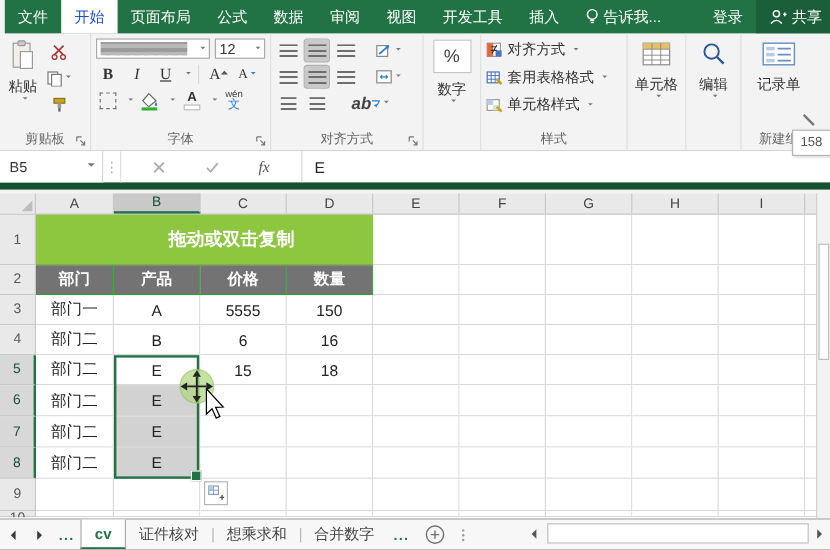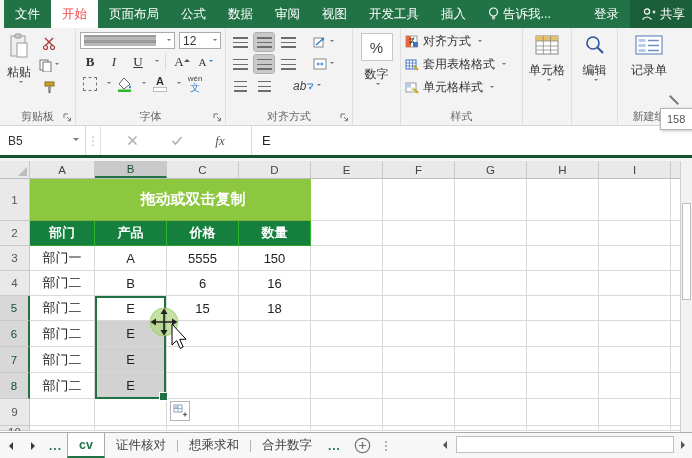--- a/index.html
+++ b/index.html
@@ -3,58 +3,58 @@
 <meta charset="utf-8">
 <style>
   html,body{margin:0;padding:0;background:#888;}
   #app{position:relative;width:692px;height:458px;overflow:hidden;background:#F3F3F3;
        font-family:"Liberation Sans",sans-serif;font-size:12px;color:#333;cursor:default;}
   .caret{display:inline-block;width:0;height:0;border:3px solid transparent;border-top-color:#777;margin-left:3px;vertical-align:middle;}
   .caret.sm{border-width:2.5px;}
   
   #tabbar{position:absolute;left:4px;top:0;width:692px;height:28px;background:#217346;display:flex;align-items:stretch;}
   .ttab{display:flex;align-items:center;padding:0 11px;color:#fff;font-size:12.5px;white-space:nowrap;}
-  .ttab.active{background:#fff;color:#ef4444;text-align:right;}
+  .ttab.active{background:#fff;color:#1d4ed8;text-align:right;}
   .ttab.share{background:#1B5E3A;}
   .ttab svg{margin-right:4px;}
   
   #ribbon{position:absolute;left:0;top:28px;width:692px;height:98px;background:#F3F3F3;border-bottom:1px solid #D5D5D5;box-sizing:border-box;}
   .grp{position:absolute;top:0;height:97px;border-right:1px solid #E0E0E0;box-sizing:border-box;}
   .grplabel{position:absolute;bottom:1px;left:0;right:0;text-align:center;font-size:11px;color:#666;height:15px;line-height:15px;}
   .launcher{position:absolute;right:3px;bottom:3px;}
   .bigbtn{display:flex;flex-direction:column;align-items:center;justify-content:flex-start;height:78px;padding-top:5px;box-sizing:border-box;}
   .bigbtn .lbl{margin-top:5px;font-size:12px;color:#333;}
   .iconbtn{display:inline-flex;align-items:center;justify-content:center;height:18px;min-width:18px;padding:0 1px;border-radius:2px;}
   .iconbtn.sel{background:#CDE5CE;outline:1px solid #9ECea0;background:#C9C9C9;outline:1px solid #B0B0B0;}
   .lni{width:15px;height:11px;background:repeating-linear-gradient(to bottom,#6d6d6d 0 1.5px,transparent 1.5px 4.6px);}
   .combo{background:#fff;border:1px solid #ABABAB;height:17px;display:flex;align-items:center;box-sizing:border-box;padding:0 3px;}
   .mosaic{width:72px;height:11px;background-image:repeating-linear-gradient(0deg,#b9b9b9 0 3px,#9b9b9b 3px 6px),repeating-linear-gradient(90deg,rgba(210,210,210,.9) 0 4px,rgba(140,140,140,.9) 4px 8px);}
   .rowline{display:flex;align-items:center;gap:4px;padding:2px 4px;}
   .styrow{display:flex;align-items:center;gap:4px;padding:3px 4px;font-size:12px;color:#333;white-space:nowrap;}
   
-  #fbar{position:absolute;left:0;top:126px;width:692px;height:32px;background:#FFF;border-bottom:3px solid #14532d;box-sizing:border-box;display:flex;align-items:stretch;}
+  #fbar{position:absolute;left:0;top:126px;width:692px;height:32px;background:#FFF;border-bottom:6px solid #14532d;box-sizing:border-box;display:flex;align-items:stretch;}
   #namebox{width:86px;border-right:1px solid #D9D9D9;display:flex;align-items:center;padding-left:8px;box-sizing:border-box;background:#fff;}
   #namebox .caret{margin-left:auto;margin-right:6px;}
   .fdots{width:14px;display:flex;align-items:center;justify-content:center;color:#B0B0B0;}
   #fxbtns{width:130px;border-left:1px solid #E1E1E1;border-right:1px solid #D9D9D9;display:flex;align-items:center;justify-content:space-around;padding:0 10px;}
   #fvalue{flex:1;display:flex;align-items:center;padding-left:10px;font-size:13px;color:#222;}
   
   #grid{position:absolute;left:0;top:161px;width:680px;height:271px;background:#fff;overflow:hidden;}
   .hdr{display:flex;height:18px;background:#E9E9E9;border-bottom:1px solid #BDBDBD;box-sizing:border-box;}
   .hcell{border-right:1px solid #C9C9C9;box-sizing:border-box;display:flex;align-items:center;justify-content:center;font-size:11.5px;color:#444;}
   .hcell.selcol{background:#C9C9C9;border-bottom:2px solid #217346;color:#14512F;}
   .corner{width:30px;background:#E9E9E9;position:relative;border-right:1px solid #C9C9C9;box-sizing:border-box;}
   .corner:after{content:"";position:absolute;right:2px;bottom:2px;border-left:9px solid transparent;border-bottom:9px solid #BDBDBD;}
   .row{display:flex;}
   .rh{width:30px;background:#E9E9E9;border-right:1px solid #C9C9C9;border-bottom:1px solid #C9C9C9;box-sizing:border-box;display:flex;align-items:center;justify-content:center;font-size:11.5px;color:#555;}
   .rh.selrow{background:#D8D8D8;border-right:2px solid #217346;color:#14512F;}
   .cell{border-right:1px solid #D9D9D9;border-bottom:1px solid #D9D9D9;box-sizing:border-box;display:flex;align-items:center;justify-content:center;font-size:13px;color:#222;background:#fff;}
   .wA{width:65px;} .w72{width:72px;} .wJ{width:9px;border-right:none;}
   .banner{background:#8DC63F;color:#fff;font-weight:bold;font-size:15px;border-right:1px solid #8DC63F;border-bottom:1px solid #7DB237;}
-  .ghead{background:#15803d;color:#fff;font-weight:bold;border-right:1px solid #2EB52E;border-bottom:1px solid #29A329;}
+  .ghead{background:#737373;color:#fff;font-weight:bold;border-right:1px solid #2EB52E;border-bottom:1px solid #29A329;}
   .selfill{background:#D2D2D2;}
   #selbox{position:absolute;left:95px;top:135px;width:71px;height:103px;border:2px solid #217346;box-sizing:border-box;pointer-events:none;}
   #selbox .handle{position:absolute;right:-4px;bottom:-4px;width:7px;height:7px;background:#217346;border:1px solid #fff;}
   #vscroll{position:absolute;left:680px;top:161px;width:12px;height:271px;background:#F2F2F2;border-left:1px solid #CFCFCF;box-sizing:border-box;}
   #vthumb{position:absolute;left:1px;top:42px;width:9px;height:97px;background:#FDFDFD;border:1px solid #BDBDBD;box-sizing:border-box;}
   #filloptions{position:absolute;left:170px;top:240px;width:20px;height:20px;background:#fff;border:1px solid #B5B5B5;box-sizing:border-box;display:flex;align-items:center;justify-content:center;}
   
   #sheetbar{position:absolute;left:0;top:432px;width:692px;height:26px;background:#F7F7F7;border-top:1px solid #ABABAB;box-sizing:border-box;display:flex;align-items:stretch;}
   .navarr{display:flex;align-items:center;padding:0 9px;}
   .tri-l{width:0;height:0;border:4.5px solid transparent;border-right-color:#3a3a3a;border-left:none;}
@@ -255,21 +255,21 @@
       </div>
       <div class="rowline">
         <span class="iconbtn">
             <span class="lni" style="width:13px;"></span>
           </span>
         <span class="iconbtn">
             <span class="lni" style="width:13px;"></span>
           </span>
         <span style="width:10px;"></span>
         <span class="iconbtn">
-          <span style="font-size:12px;font-style:italic;color:#444;">ab</span>
+          <span style="font-size:14px;font-style:italic;color:#444;font-weight:bold;">ab</span>
           <svg width="8" height="9" viewBox="0 0 8 9">
               <path d="M1 2 h6 q-1 4 -4 4" fill="none" stroke="#2B7CD3"></path>
               <path d="M3 6 l2 -1.5 v3 z" fill="#2B7CD3"></path>
             </svg>
           <span class="caret sm"></span>
         </span>
       </div>
       <div class="grplabel"><span>对齐方式</span></div>
       <svg class="launcher" width="9" height="9" viewBox="0 0 9 9">
           <path d="M1 1 h4 M1 1 v4" stroke="#777" fill="none"></path>

